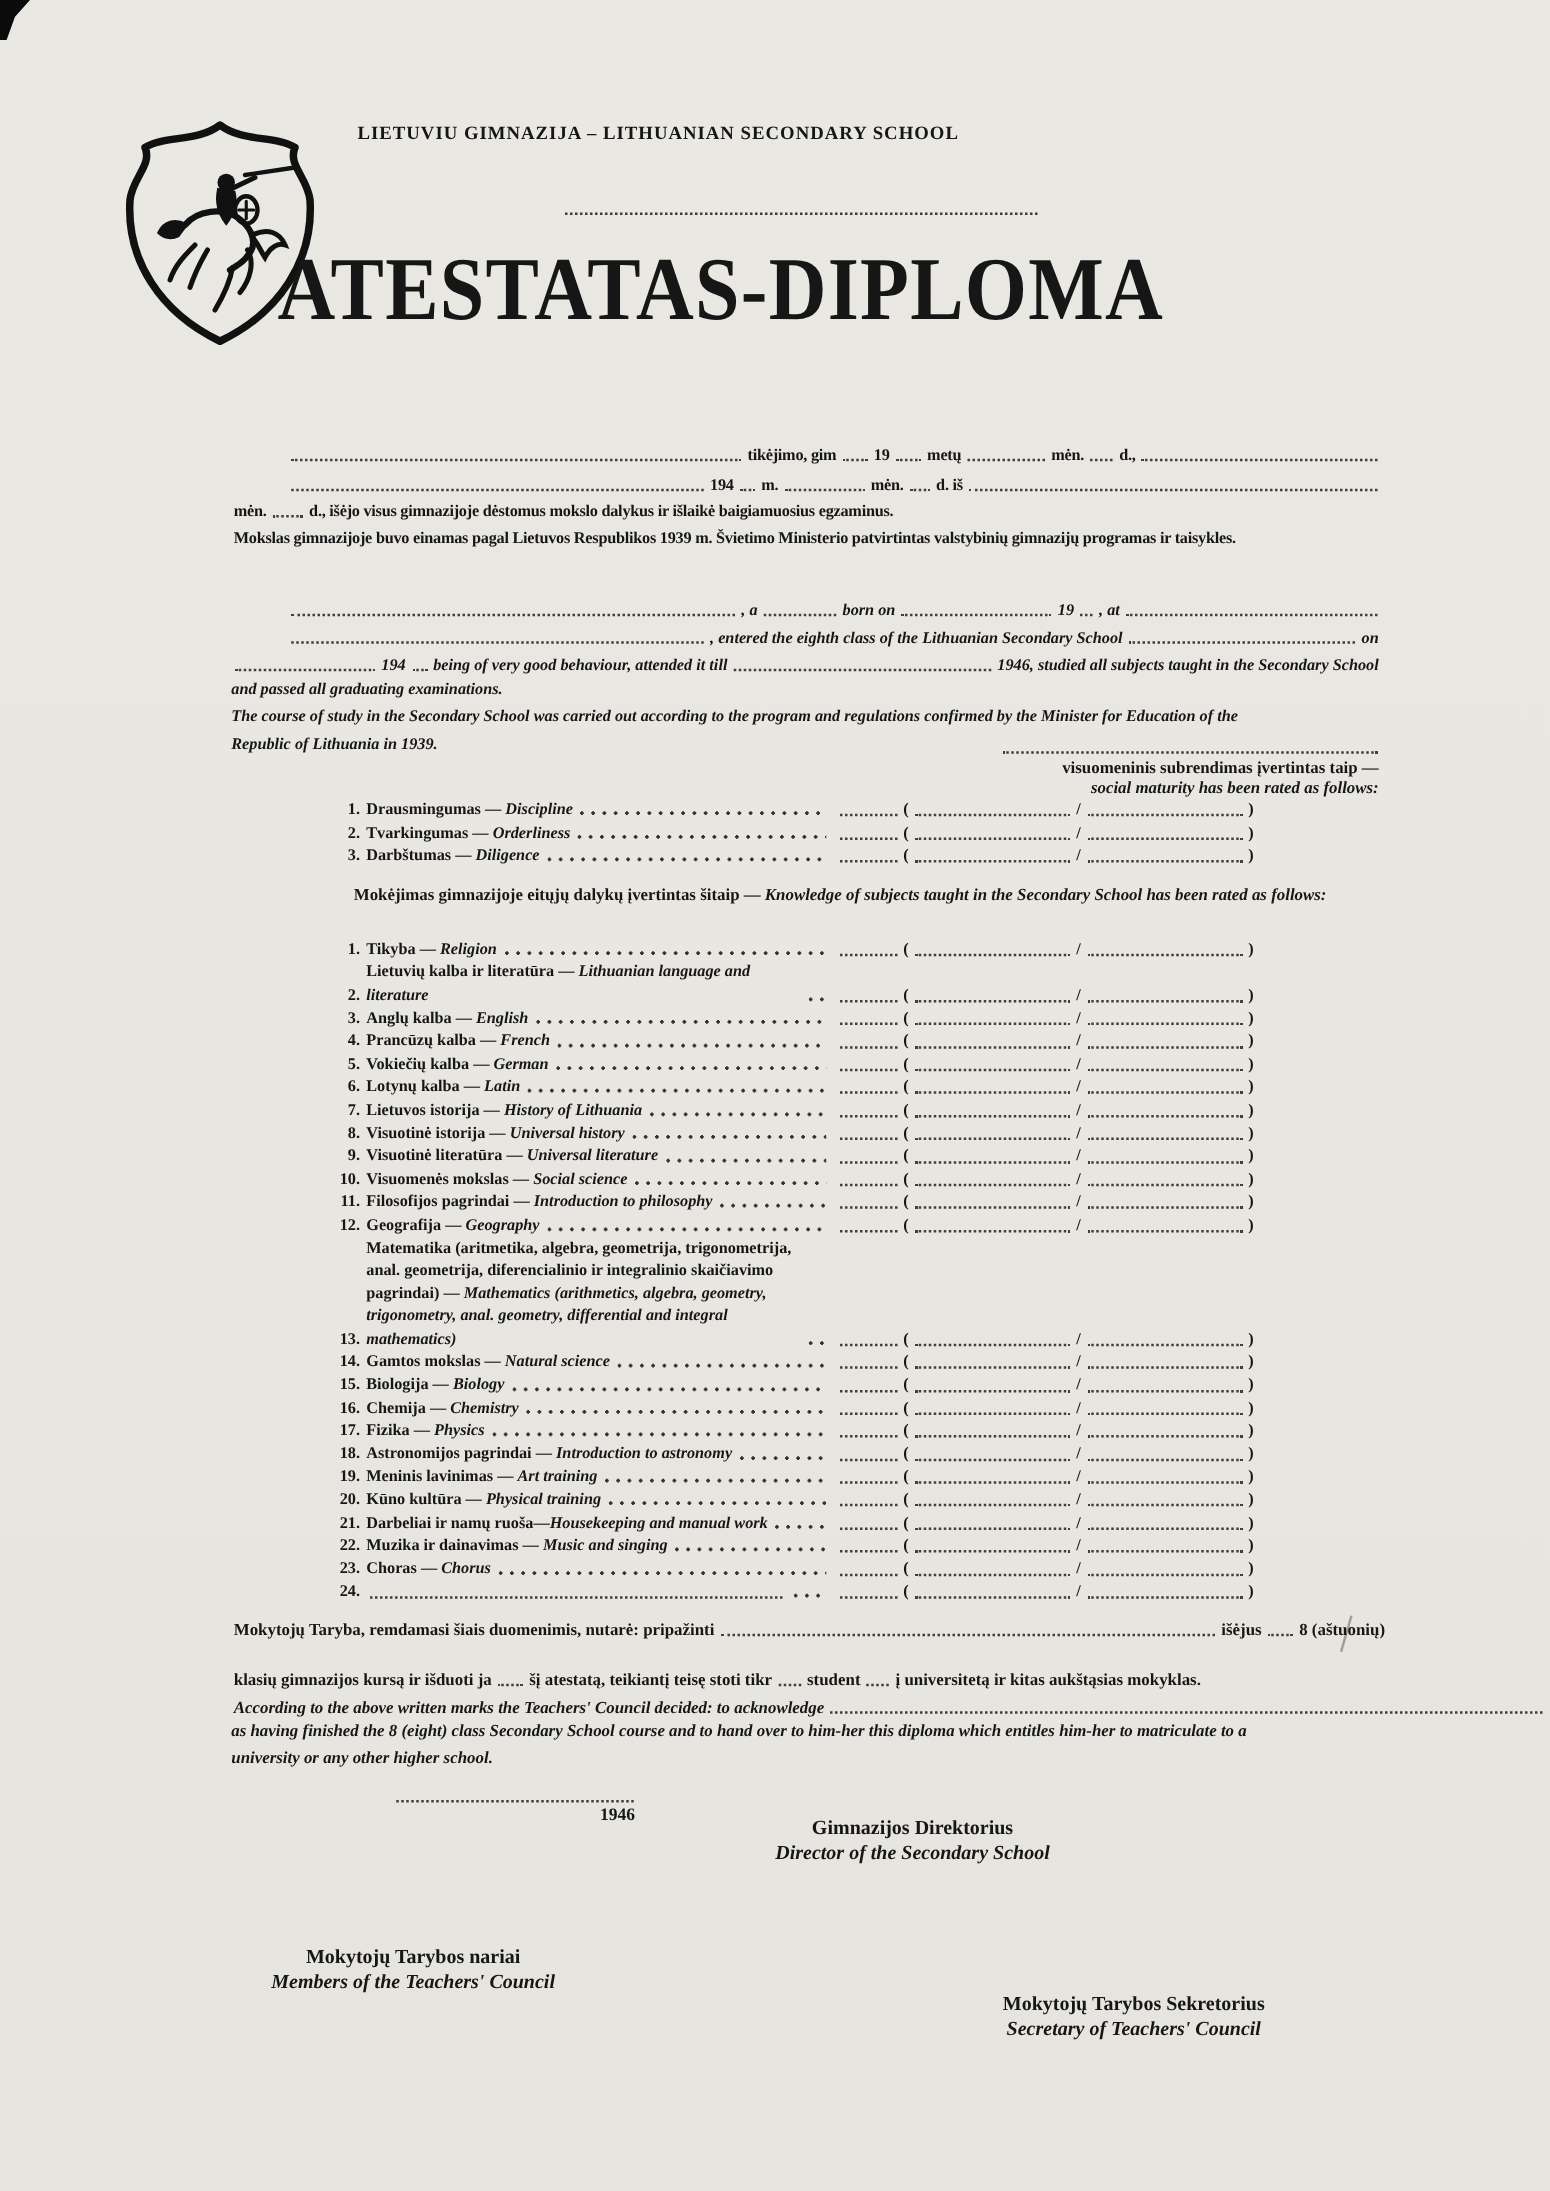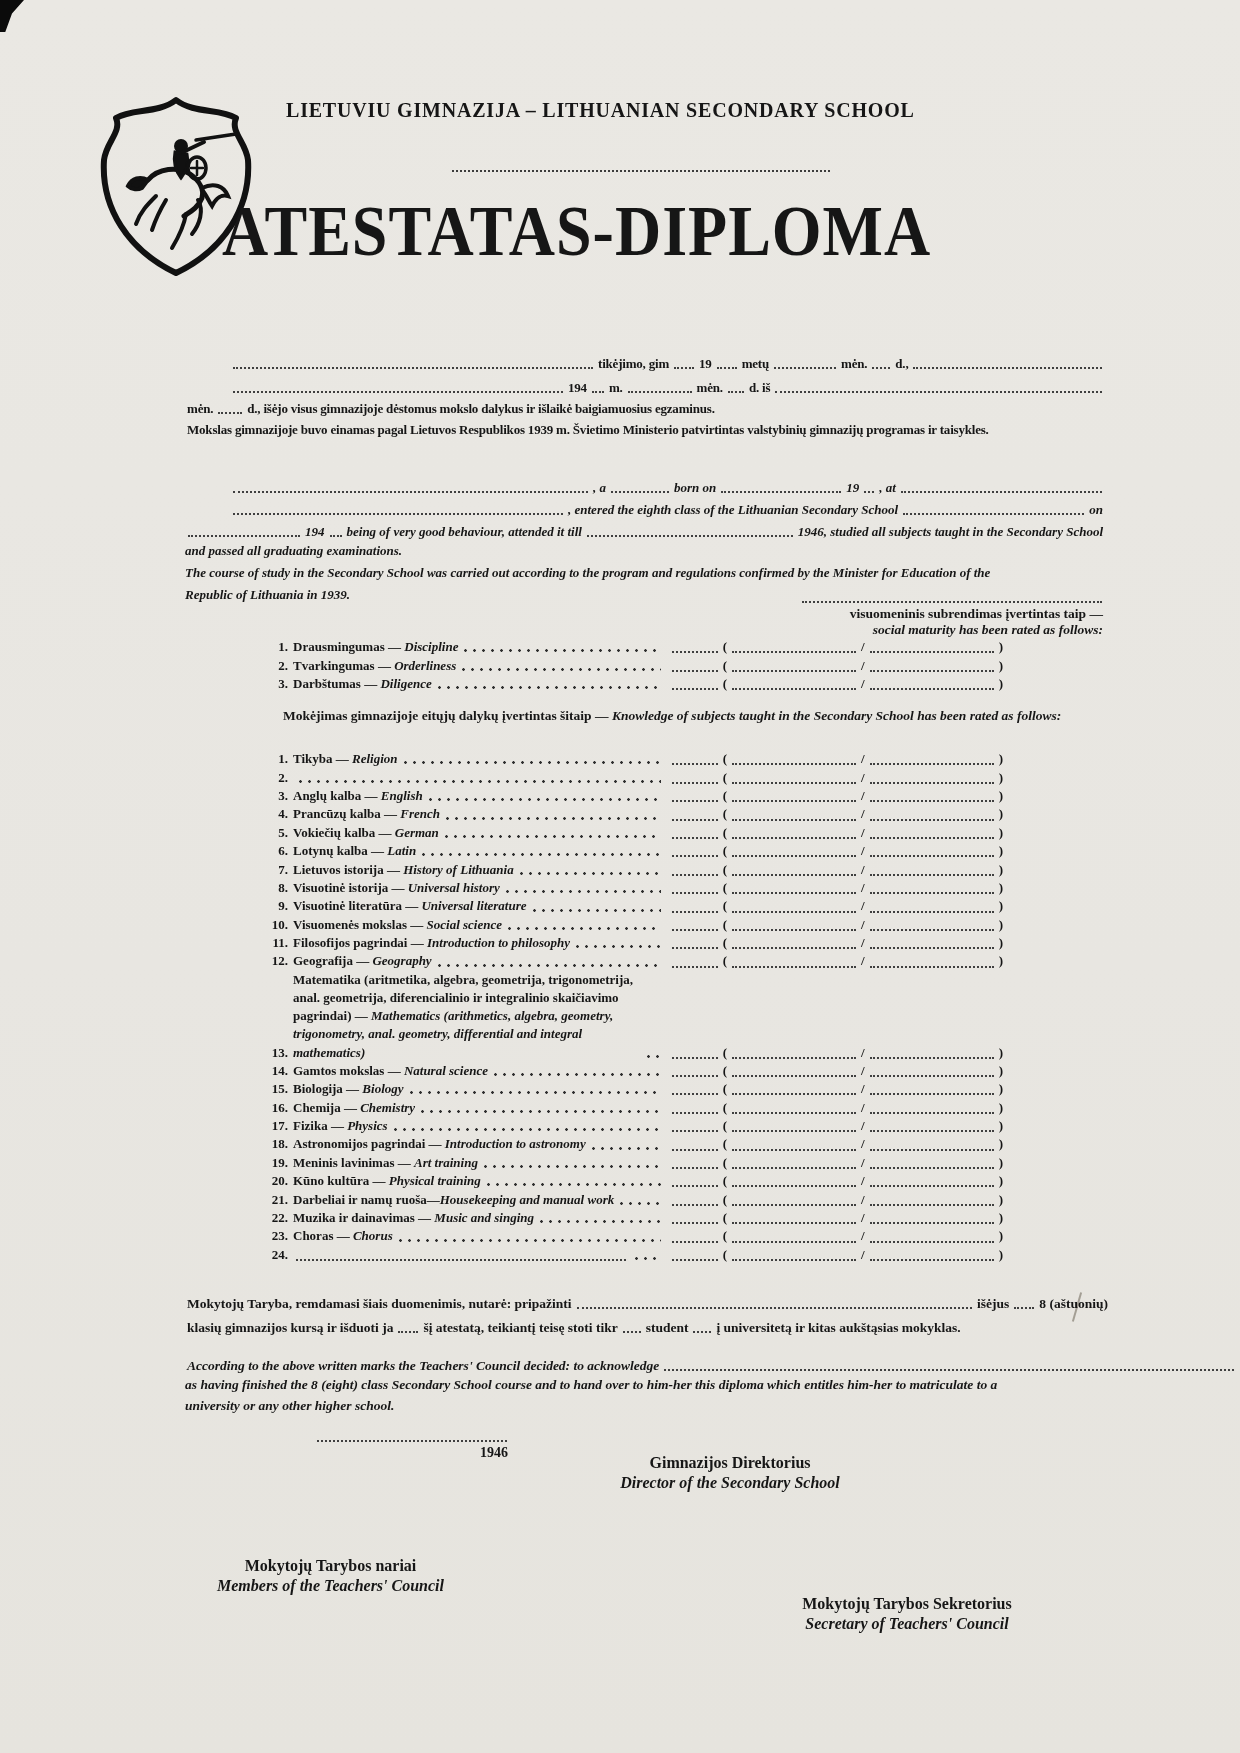--- a/index.html
+++ b/index.html
@@ -2,21 +2,21 @@
 <html><head>
 <meta charset="utf-8">
 <style>
   html,body{margin:0;padding:0;}
   body{background:#cfccc6;font-family:"Liberation Serif","DejaVu Serif",serif;}
   .page{position:relative;width:1240px;height:1753px;margin:0 auto;overflow:hidden;
         background:linear-gradient(180deg,#eae8e3 0%,#e8e6e1 55%,#e6e4de 100%);color:#161616;}
   
   .corner-mark{position:absolute;left:0;top:0;width:24px;height:32px;background:#0b0b0b;
                clip-path:polygon(0 0,100% 0,50% 42%,22% 100%,0 100%);}
-  .school-name{position:absolute;left:286px;top:99px;font-size:20px;font-weight:bold;letter-spacing:.8px;white-space:nowrap;}
+  .school-name{position:absolute;left:286px;top:99px;font-size:15px;font-weight:bold;letter-spacing:.8px;white-space:nowrap;}
   .dotted-rule{position:absolute;left:452px;top:170px;width:378px;border-bottom:2px dotted #3c3c3c;}
   .doc-title{position:absolute;left:222px;top:190px;margin:0;font-size:64px;font-weight:bold;letter-spacing:1px;
              white-space:nowrap;transform:scaleY(1.12);transform-origin:top left;}
   .emblem{position:absolute;left:84px;top:90px;}
   
   .fl{display:flex;align-items:flex-end;height:24px;}
   .h22{height:22px;} .h21{height:21px;}
   .fl .t{white-space:pre;padding:0 2px;}
   .blank{display:inline-block;border-bottom:2px dotted #3f3f3f;height:3px;margin:0 3px 3px 3px;flex:0 0 auto;}
   .fx{flex:1 1 auto;}
@@ -37,21 +37,21 @@
   .num{flex:0 0 38px;text-align:right;padding-right:5px;}
   .name{max-width:372px;}
   .name .en{font-style:italic;}
   .leader{flex:1 1 14px;min-width:14px;height:3px;margin:0 8px 4px 6px;align-self:flex-end;
           background-image:radial-gradient(circle at 1.5px 1.5px,#2f2f2f 1.2px,rgba(0,0,0,0) 1.5px);
           background-size:9px 3px;background-repeat:repeat-x;background-position:0 100%;}
   .slot{display:flex;align-items:flex-end;flex:0 0 auto;white-space:pre;}
   .slot .t{padding:0 2px;}
   
   .decision-lt{position:absolute;left:185px;top:1288px;width:925px;font-size:13.5px;font-weight:bold;}
-  .decision-lt .fl + .fl{margin-top:0;}
+  .decision-lt .fl + .fl{margin-top:16px;}
   .decision-en{position:absolute;left:185px;top:1352px;width:1052px;font-size:13.5px;font-weight:bold;font-style:italic;}
   .decision-en .plain{line-height:21px;}
   
   .date-line{position:absolute;left:230px;top:1437px;width:280px;font-size:14px;font-weight:bold;flex-direction:column;}
   .sig{position:absolute;text-align:center;font-size:16px;font-weight:bold;line-height:20px;}
   .sig .en{font-style:italic;display:block;}
   .sig .lt{display:block;}
   #director-block{left:575px;top:1453px;width:310px;}
   #members-block{left:158px;top:1556px;width:345px;}
   #secretary-block{left:757px;top:1594px;width:300px;}
@@ -186,20 +186,21 @@
 
   <div id="subject-list" class="list">
       <div class="row">
         <span class="num">1.</span>
         <span class="name"><span class="lt">Tikyba</span><span class="dash" style="white-space: pre;"> — </span><span class="en">Religion</span></span>
         <span class="leader"></span>
         <span class="slot"><span class="blank" style="width: 46px;"></span><span class="t">(</span><span class="blank" style="width: 124px;"></span><span class="t">/</span><span class="blank" style="width: 124px;"></span><span class="t">)</span></span>
       </div>
       <div class="row">
         <span class="num">2.</span>
+        <span class="name"><span class="lt">Lietuvių kalba ir literatūra</span><span class="dash" style="white-space: pre;"> — </span><span class="en">Lithuanian language and literature</span></span>
         <span class="leader"></span>
         <span class="slot"><span class="blank" style="width: 46px;"></span><span class="t">(</span><span class="blank" style="width: 124px;"></span><span class="t">/</span><span class="blank" style="width: 124px;"></span><span class="t">)</span></span>
       </div>
       <div class="row">
         <span class="num">3.</span>
         <span class="name"><span class="lt">Anglų kalba</span><span class="dash" style="white-space: pre;"> — </span><span class="en">English</span></span>
         <span class="leader"></span>
         <span class="slot"><span class="blank" style="width: 46px;"></span><span class="t">(</span><span class="blank" style="width: 124px;"></span><span class="t">/</span><span class="blank" style="width: 124px;"></span><span class="t">)</span></span>
       </div>
       <div class="row">

